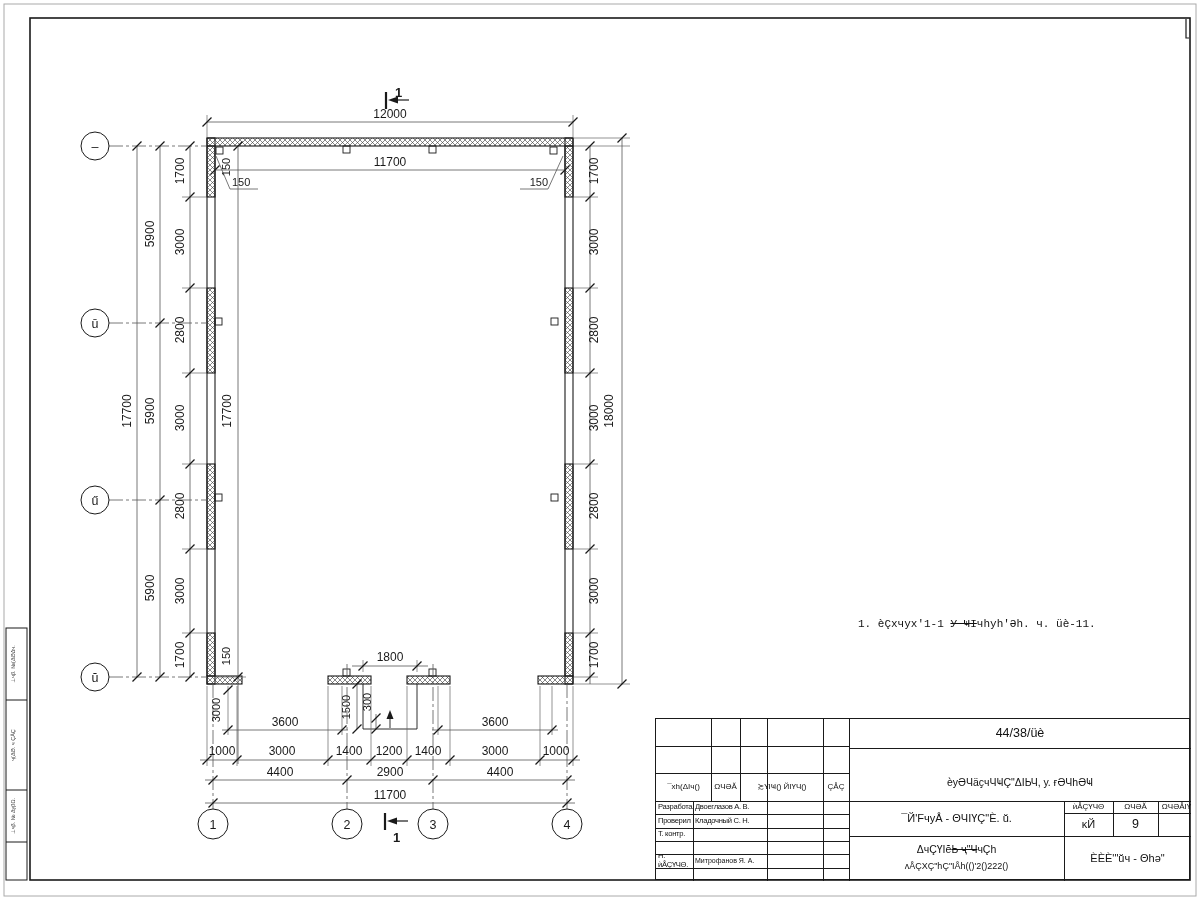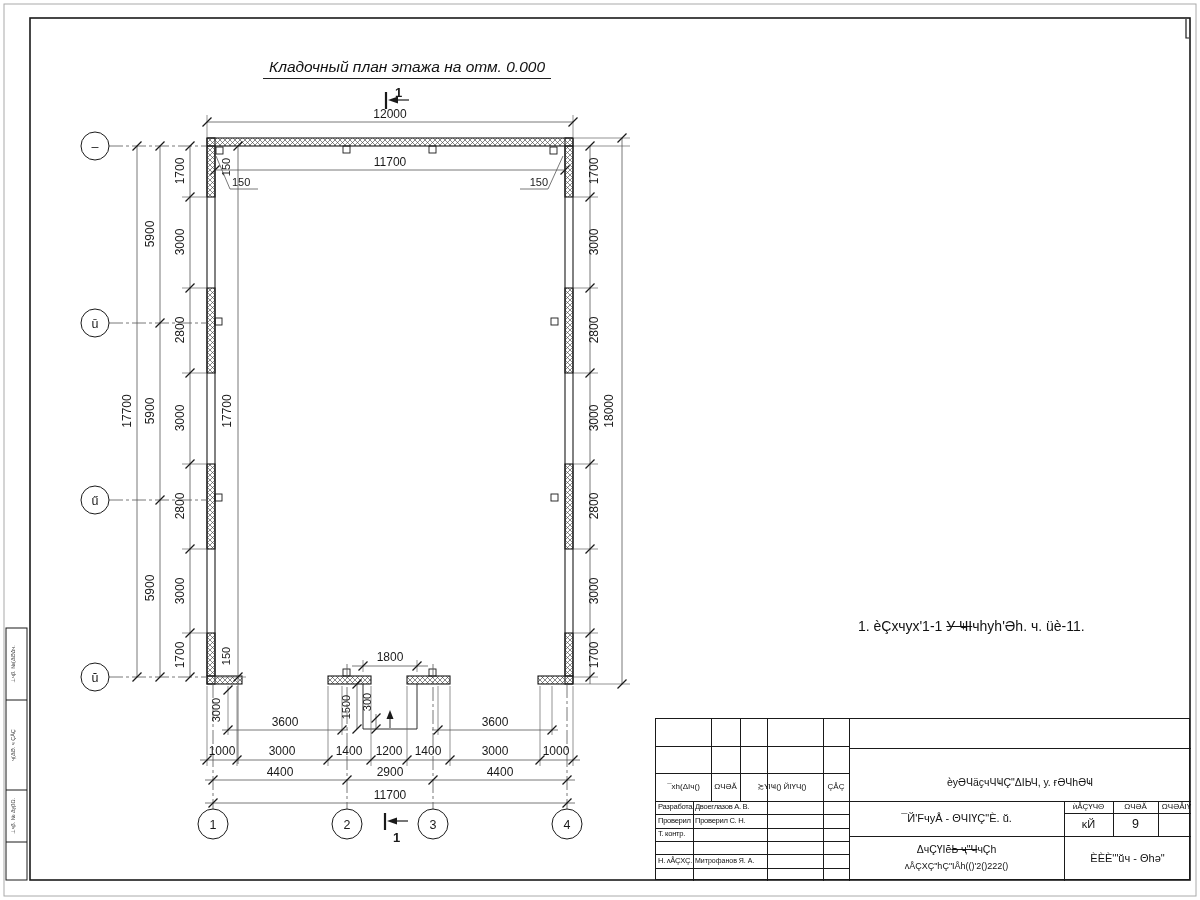--- a/index.html
+++ b/index.html
@@ -6,21 +6,21 @@
   #sheet{position:relative;width:1200px;height:900px;background:#ffffff;overflow:hidden;
          font-family:"Liberation Sans", sans-serif;color:#111;}
   svg{position:absolute;left:0;top:0;}
   .d{font-size:12px;fill:#1a1a1a;}
   .d2{font-size:11px;fill:#1a1a1a;}
   .ax{font-size:12.5px;fill:#1a1a1a;}
   .sec{font-size:13px;fill:#1a1a1a;font-weight:bold;}
   .mg{font-size:5.5px;fill:#444;}
   .title{position:absolute;left:263px;top:58px;font-size:15.5px;font-style:italic;
          border-bottom:1.2px solid #222;padding:0 6px 2px 6px;white-space:nowrap;}
-  .note{position:absolute;left:858px;top:618px;font-size:14px;white-space:nowrap;}
+  .note{position:absolute;left:858px;top:618px;font-size:11px;white-space:nowrap;font-family:Liberation Mono, monospace;}
   .strike{text-decoration:line-through;}
   .tblock{position:absolute;left:655px;top:718px;width:535px;height:162px;
           border:1.6px solid #1a1a1a;box-sizing:border-box;background:#fff;}
   .tblock .vl{position:absolute;width:0;border-left:1px solid #1a1a1a;}
   .tblock .vl2{position:absolute;width:0;border-left:1.4px solid #1a1a1a;}
   .tblock .hl{position:absolute;height:0;border-top:1px solid #1a1a1a;}
   .tblock .hl2{position:absolute;height:0;border-top:1.4px solid #1a1a1a;}
   .cell{position:absolute;display:flex;align-items:center;justify-content:center;
         text-align:center;line-height:1.15;overflow:hidden;}
   .cell.lft{justify-content:flex-start;text-align:left;padding-left:2px;box-sizing:border-box;}
@@ -300,21 +300,20 @@
       <text class="ax" x="95" y="504.5" text-anchor="middle">ű</text>
       <text class="ax" x="95" y="681.5" text-anchor="middle">ŭ</text>
       <text class="ax" x="213" y="829" text-anchor="middle">1</text>
       <text class="ax" x="347" y="829" text-anchor="middle">2</text>
       <text class="ax" x="433" y="829" text-anchor="middle">3</text>
       <text class="ax" x="567" y="829" text-anchor="middle">4</text>
     </g>
   </g>
 </svg>
 
-<div class="title">Кладочный план этажа на отм. 0.000</div>
 
 <div class="note"><span>1. èÇхчух'1-1 </span><span class="strike">У ҸI</span><span>чhуh'Әh. ч. üè-11.</span></div>
 
 <div class="tblock">
 
   <div class="vl" style="left:55px;top:0;height:82px;"></div>
   <div class="vl" style="left:84px;top:0;height:82px;"></div>
   <div class="vl" style="left:111px;top:0;height:162px;"></div>
   <div class="vl" style="left:167px;top:0;height:162px;"></div>
   <div class="vl2" style="left:193px;top:0;height:162px;"></div>
@@ -336,26 +335,27 @@
 
   <div class="cell f8" style="left:0;top:54px;width:55px;height:28px;">¯хh(ΔIч()</div>
   <div class="cell f8" style="left:55px;top:54px;width:29px;height:28px;">ΩЧӘĂ</div>
   <div class="cell f8" style="left:84px;top:54px;width:27px;height:28px;padding-left:16px;">≿ҮIҸ()</div>
   <div class="cell f8" style="left:111px;top:54px;width:56px;height:28px;">ЙIҮЧ()</div>
   <div class="cell f8" style="left:167px;top:54px;width:26px;height:28px;">ÇÅÇ</div>
 
   <div class="cell lft f75" style="left:0;top:82px;width:37px;height:13px;">Разработал</div>
   <div class="cell lft f75" style="left:0;top:95px;width:37px;height:14px;">Проверил</div>
   <div class="cell lft f75" style="left:0;top:109px;width:37px;height:13px;">Т. контр.</div>
-  <div class="cell lft f75" style="left:0;top:135px;width:37px;height:14px;">Н. ʌÅÇХÇ.</div>
+  <div class="cell lft f75" style="left:0;top:135px;width:37px;height:14px;">Н. ѝÅÇҮЧΘ.</div>
   <div class="cell lft f75" style="left:0;top:149px;width:37px;height:13px;margin-top:40px;">Утвердил</div>
   <div class="cell lft f75" style="left:37px;top:82px;width:74px;height:13px;">Двоеглазов А. В.</div>
-  <div class="cell lft f75" style="left:37px;top:95px;width:74px;height:14px;">Проверил С. Н.</div>
+  <div class="cell lft f75" style="left:37px;top:95px;width:74px;height:14px;">Кладочный С. Н.</div>
   <div class="cell lft f7" style="left:37px;top:135px;width:74px;height:14px;">Митрофанов Я. А.</div>
 
+  <div class="cell f12" style="left:193px;top:0;width:342px;height:29px;">44/38/üè</div>
   <div class="cell f10" style="left:193px;top:52px;width:342px;height:22px;">ѐуӘЧӓҫчЧҸÇ"ΔIЬЧ, у. ғӘЧhӘҸ</div>
   <div class="cell f11" style="left:193px;top:82px;width:215px;height:35px;">¯Й'FчуÅ - ΘЧIҮÇ"È. ŭ.</div>
 
   <div class="cell f8" style="left:408px;top:82px;width:49px;height:12px;">ѝÅÇҮЧΘ</div>
   <div class="cell f8" style="left:457px;top:82px;width:45px;height:12px;">ΩЧӘĂ</div>
   <div class="cell f8" style="left:502px;top:82px;width:37px;height:12px;">ΩЧӘÅIҮ</div>
   <div class="cell f11" style="left:408px;top:94px;width:49px;height:23px;">ĸЙ</div>
   <div class="cell f12" style="left:457px;top:94px;width:45px;height:23px;">9</div>
   <div class="cell f12" style="left:502px;top:94px;width:33px;height:23px;"></div>
 

